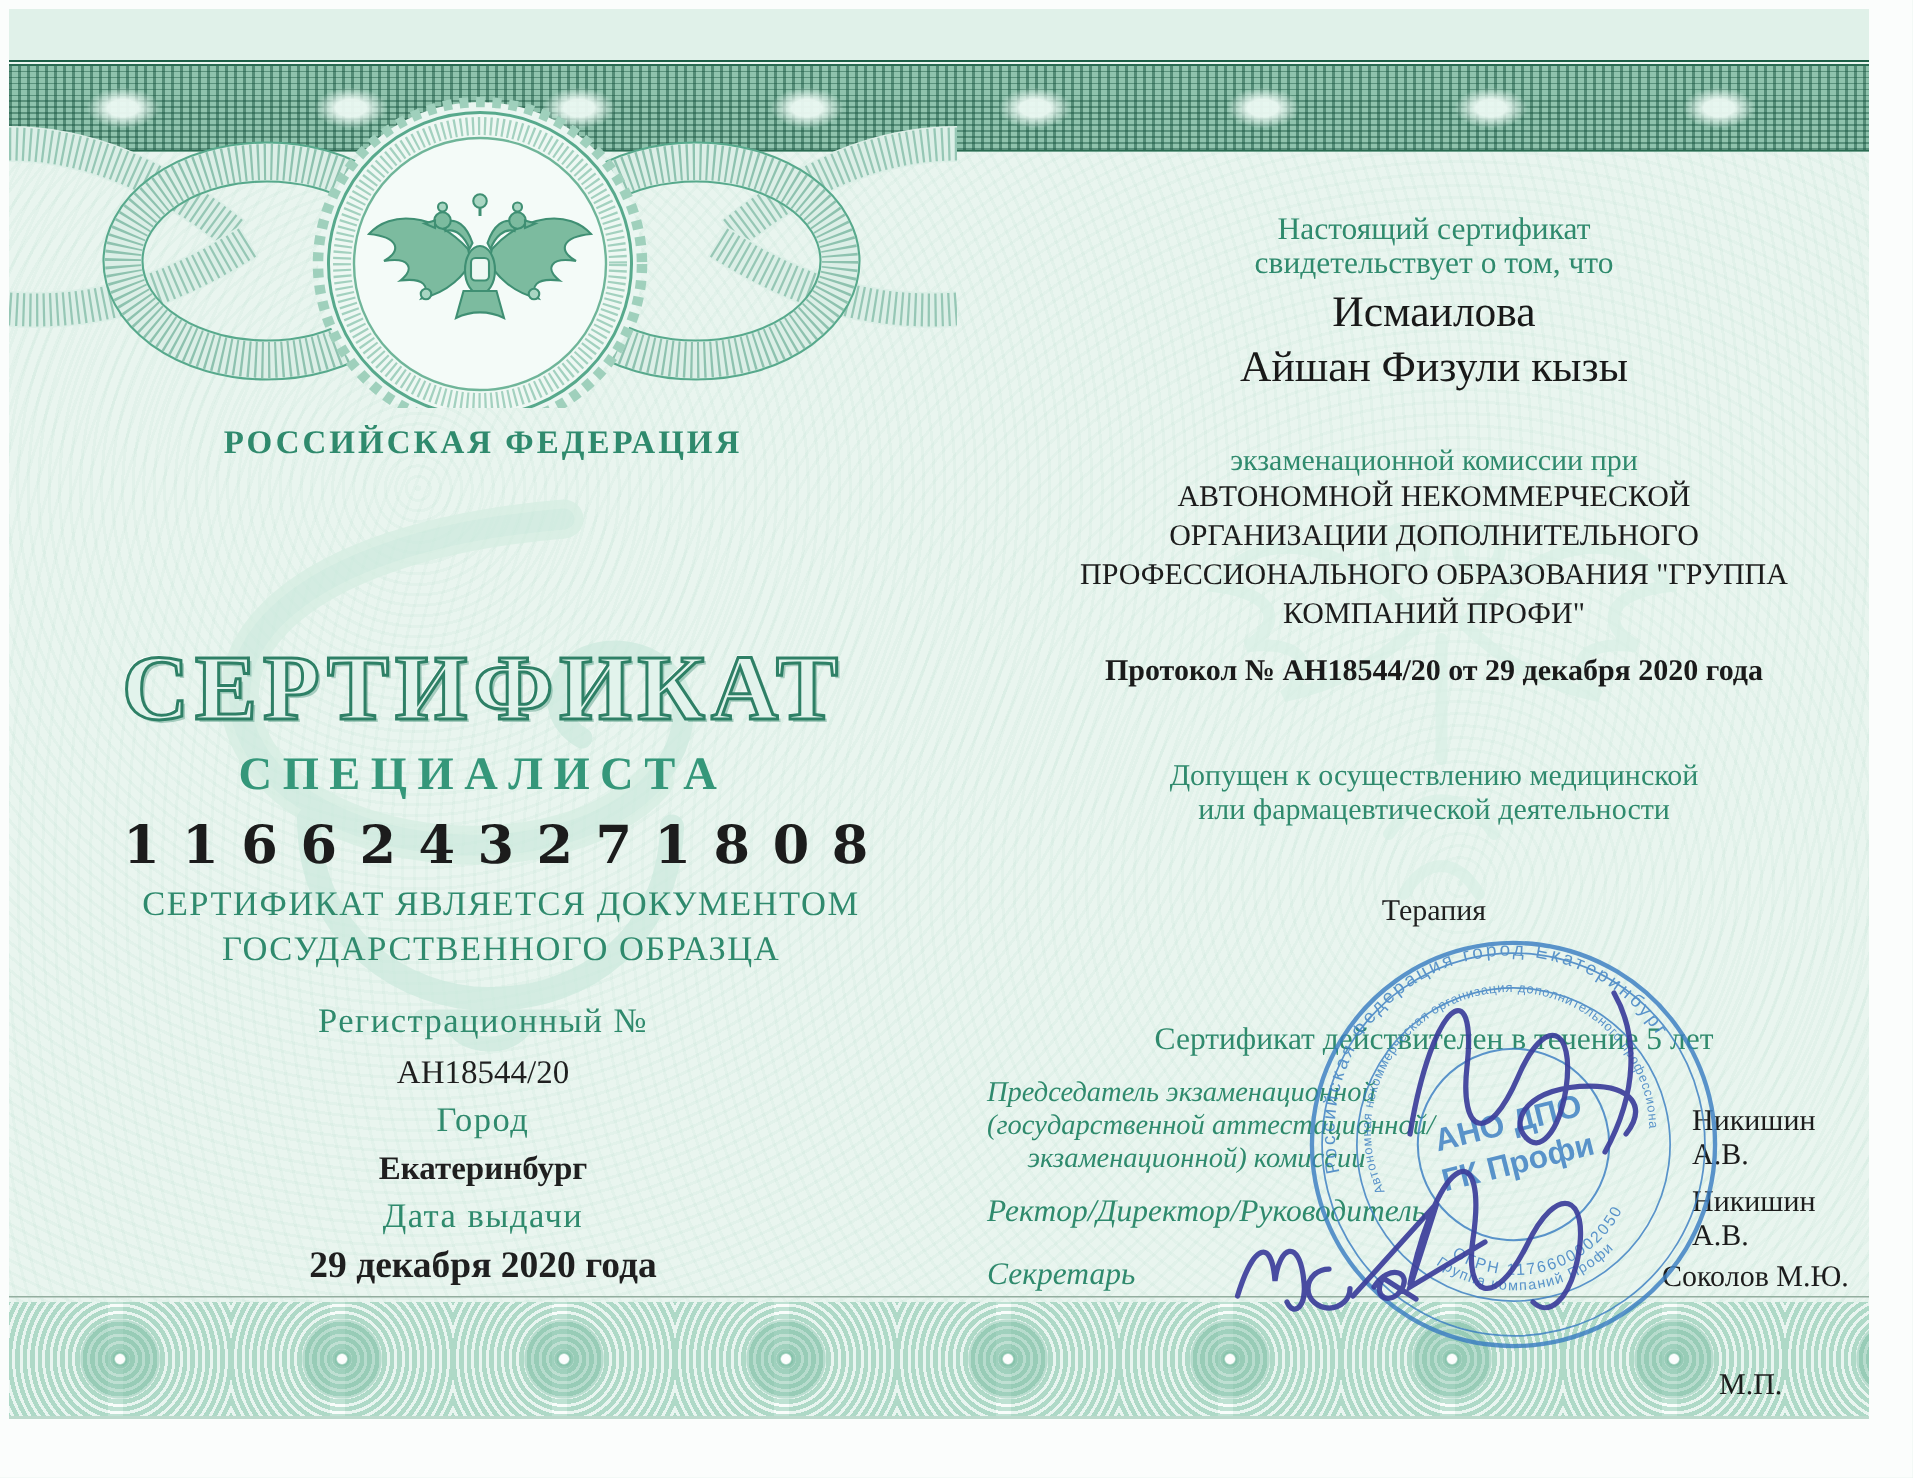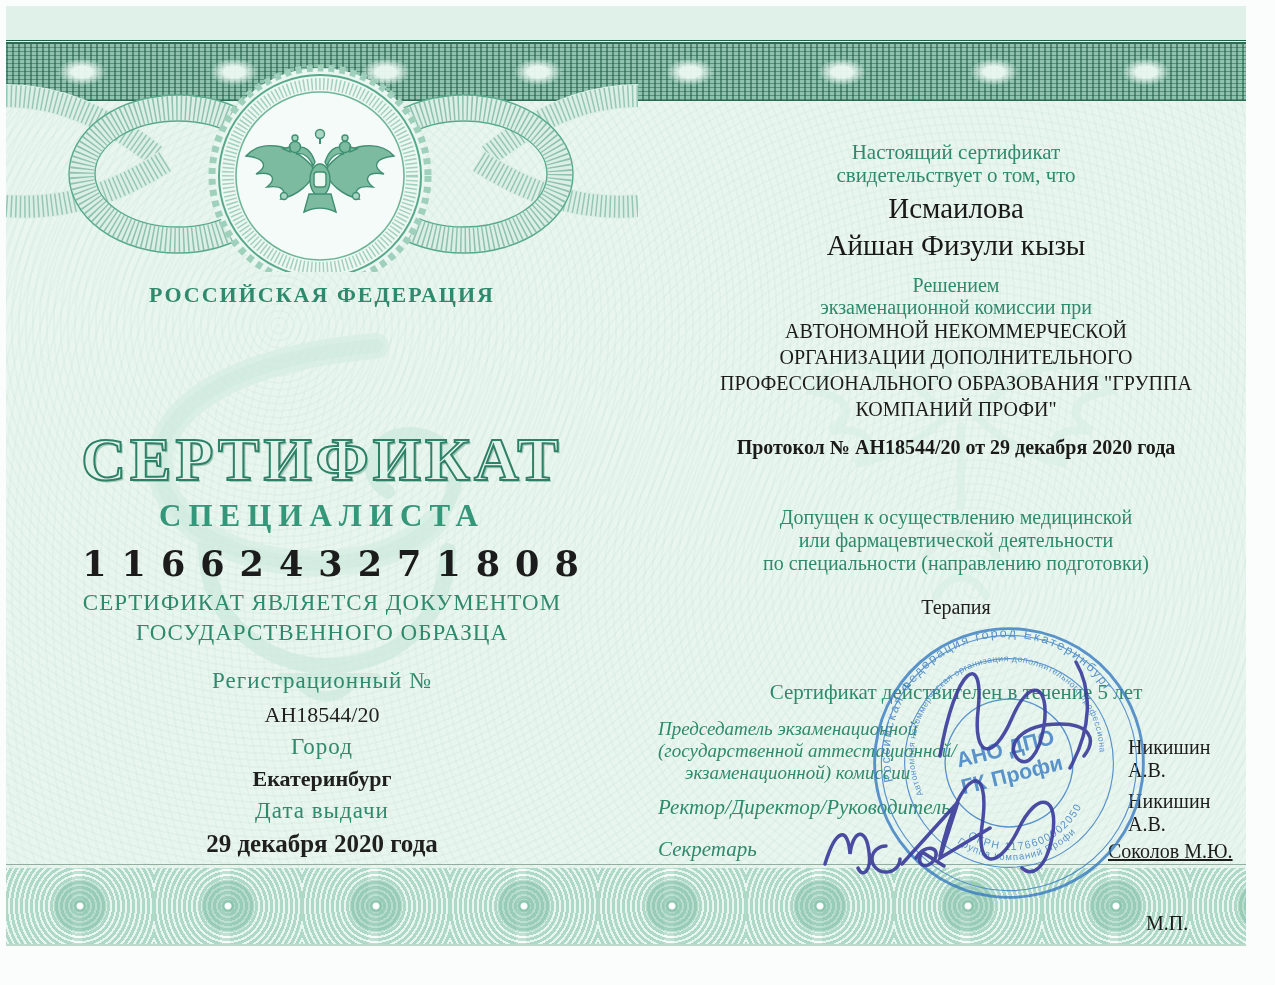--- a/index.html
+++ b/index.html
@@ -36,21 +36,21 @@
     background-size:148px 76px,148px 76px,148px 76px,148px 76px;}
   .band-under{left:0;top:938px;width:1240px;height:2px;background:#bcd9cc;}
   
   .label-green{font-size:23px;letter-spacing:1px;}
   .big-title{font-weight:bold;font-size:62px;letter-spacing:4px;color:#e2f3ec;
              -webkit-text-stroke:2px #2e8066;
              text-shadow:2px 2px 0 rgba(46,128,102,.35), -1px -1px 0 rgba(255,255,255,.85);}
   .subtitle{font-weight:bold;font-size:31px;letter-spacing:7px;color:#35977a;}
   .cert-number{font-family:"DejaVu Serif",serif;font-weight:bold;font-size:35px;
                letter-spacing:15px;color:#1c1c1c;}
-  .caps-green{font-size:23px;letter-spacing:1px;color:#2f8a6d;}
+  .caps-green{font-size:23px;letter-spacing:1px;color:#2f8a6d;padding-left:12px;}
   .country{font-weight:bold;font-size:22px;letter-spacing:2px;color:#2f8a6d;}
   .name-line{font-size:29px;color:#191919;}
   .org-line{font-size:20px;line-height:26px;color:#1c1c1c;}
   .protocol{font-weight:bold;font-size:20px;color:#1a1a1a;}
   .adm-line{font-size:20px;line-height:23px;color:#2f8a6d;text-align:center;}
   .sig-label{font-size:19px;line-height:22px;color:#2f8a6d;font-style:italic;}
   .sig-name{font-size:20px;color:#1c1c1c;}
 </style>
 </head>
 <body>
@@ -153,48 +153,46 @@
 
     <div class="abs ctr black" style="left:0;top:760px;width:632px;font-size:22px;font-weight:bold;">Екатеринбург</div>
     <div class="abs ctr black" style="left:0;top:824px;width:632px;font-size:25px;font-weight:bold;">29 декабря 2020 года</div>
 
     <div class="abs ctr green" style="left:650px;top:134px;width:600px;font-size:21px;">Настоящий сертификат</div>
     <div class="abs ctr green" style="left:650px;top:157px;width:600px;font-size:21px;">свидетельствует о том, что</div>
 
     <div class="abs ctr name-line" style="left:650px;top:186px;width:600px;">Исмаилова</div>
     <div class="abs ctr name-line" style="left:650px;top:223px;width:600px;">Айшан Физули кызы</div>
 
-    <div class="abs ctr green" style="left:650px;top:268px;width:600px;font-size:20px;">Решением</div>
     <div class="abs ctr green" style="left:650px;top:290px;width:600px;font-size:20px;">экзаменационной комиссии при</div>
 
     <div class="abs ctr org-line" style="left:650px;top:312px;width:600px;">АВТОНОМНОЙ НЕКОММЕРЧЕСКОЙ</div>
     <div class="abs ctr org-line" style="left:650px;top:338px;width:600px;">ОРГАНИЗАЦИИ ДОПОЛНИТЕЛЬНОГО</div>
     <div class="abs ctr org-line" style="left:650px;top:364px;width:600px;">ПРОФЕССИОНАЛЬНОГО ОБРАЗОВАНИЯ "ГРУППА</div>
     <div class="abs ctr org-line" style="left:650px;top:390px;width:600px;">КОМПАНИЙ ПРОФИ"</div>
 
     <div class="abs ctr protocol" style="left:650px;top:430px;width:600px;">Протокол № АН18544/20 от 29 декабря 2020 года</div>
 
     <div class="abs ctr adm-line" style="left:650px;top:500px;width:600px;">Допущен к осуществлению медицинской</div>
     <div class="abs ctr adm-line" style="left:650px;top:523px;width:600px;">или фармацевтической деятельности</div>
-    <div class="abs ctr adm-line" style="left:650px;top:546px;width:600px;">по специальности (направлению подготовки)</div>
 
     <div class="abs ctr black" style="left:650px;top:590px;width:600px;font-size:20px;">Терапия</div>
 
     <div class="abs ctr green" style="left:650px;top:674px;width:600px;font-size:21px;">Сертификат действителен в течение 5 лет</div>
 
     <div class="abs sig-label" style="left:652px;top:712px;width:340px;">Председатель экзаменационной</div>
     <div class="abs sig-label" style="left:652px;top:734px;width:340px;">(государственной аттестационной/</div>
     <div class="abs sig-label" style="left:679px;top:756px;width:340px;">экзаменационной) комиссии</div>
     <div class="abs sig-name" style="left:1122px;top:730px;width:118px;">Никишин А.В.</div>
 
     <div class="abs sig-label" style="left:652px;top:790px;width:360px;font-size:21px;">Ректор/Директор/Руководитель</div>
     <div class="abs sig-name" style="left:1122px;top:784px;width:118px;">Никишин А.В.</div>
 
     <div class="abs sig-label" style="left:652px;top:832px;width:200px;font-size:21px;">Секретарь</div>
-    <div class="abs sig-name" style="left:1102px;top:834px;width:130px;text-decoration:underline;">Соколов М.Ю.</div>
+    <div class="abs sig-name" style="left:1102px;top:834px;width:130px;">Соколов М.Ю.</div>
     <div class="abs sig-name" style="left:1140px;top:858px;width:60px;margin-top:48px;">М.П.</div>
 
     <svg class="abs" style="left:858px;top:612px;" width="290" height="290" viewBox="0 0 300 300" opacity="0.82">
       <defs>
         <path id="arcOuter" d="M 30,156 A 121,121 0 1 1 270,156"></path>
         <path id="arcMid" d="M 56,160 A 96,96 0 1 1 244,160"></path>
         <path id="arcMidBottom" d="M 58,176 A 94,94 0 0 0 242,176"></path>
         <path id="arcOgrn" d="M 82,204 A 82,82 0 0 0 218,204"></path>
       </defs>
       <g transform="rotate(-14 150 150)" stroke="#3a7ec2" fill="none">

